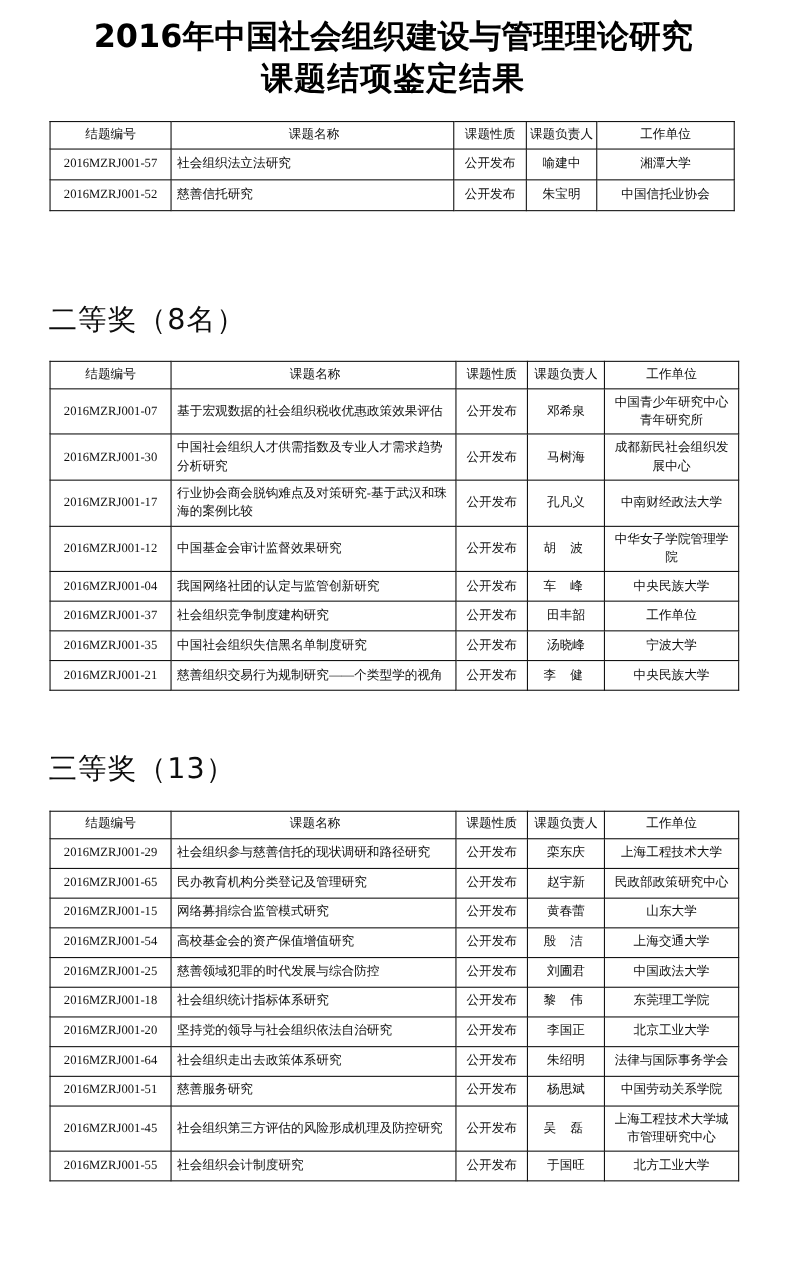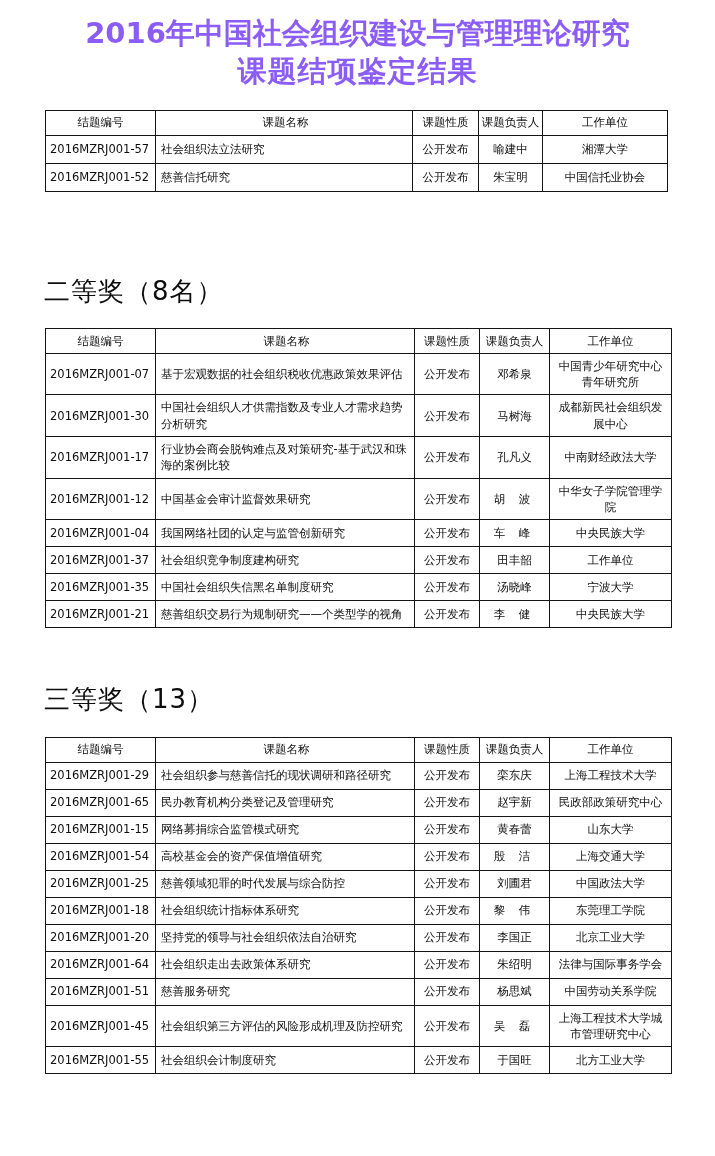--- a/index.html
+++ b/index.html
@@ -25,21 +25,21 @@
     padding: 0;
   }
 
   
   .doc-title {
     text-align: center;
     font-size: 29px;
     font-weight: 700;
     line-height: 1.32;
     letter-spacing: 0px;
-    color: #8b5cf6;
+    color: #000000;
     padding: 14px 28px 0 28px;
     margin: 0;
   }
   .doc-title .line {
     display: block;
     white-space: nowrap;
   }
   .doc-title .line2 {
     letter-spacing: 1px;
   }
@@ -56,20 +56,21 @@
     white-space: nowrap;
   }
   .sec1-head { margin-top: 22px; }
   .sec2-head { margin-top: 84px; }
   .sec3-head { margin-top: 56px; }
 
   
   .tbl-wrap {
     padding-left: 45px;
     padding-right: 0;
+    font-family: Liberation Serif, serif;
   }
   .sec1-wrap { margin-top: 19px; }
   .sec2-wrap { margin-top: 21px; }
   .sec3-wrap { margin-top: 21px; }
 
   table.result-table {
     border-collapse: collapse;
     table-layout: fixed;
     background: #fff;
   }
@@ -89,21 +90,21 @@
     word-break: break-all;
   }
 
   table.result-table thead th {
     text-align: center;
     height: 25px;
     padding: 3px 2px;
   }
 
   
-  .c-code   { text-align: left; }
+  .c-code   { text-align: center; }
   .c-name   { text-align: left; padding-left: 5px !important; }
   .c-nature { text-align: center; }
   .c-person { text-align: center; }
   .c-unit   { text-align: center; }
 
   
   table.t1 col.w-code   { width: 110px; }
   table.t1 col.w-name   { width: 257px; }
   table.t1 col.w-nature { width: 66px; }
   table.t1 col.w-person { width: 64px; }

